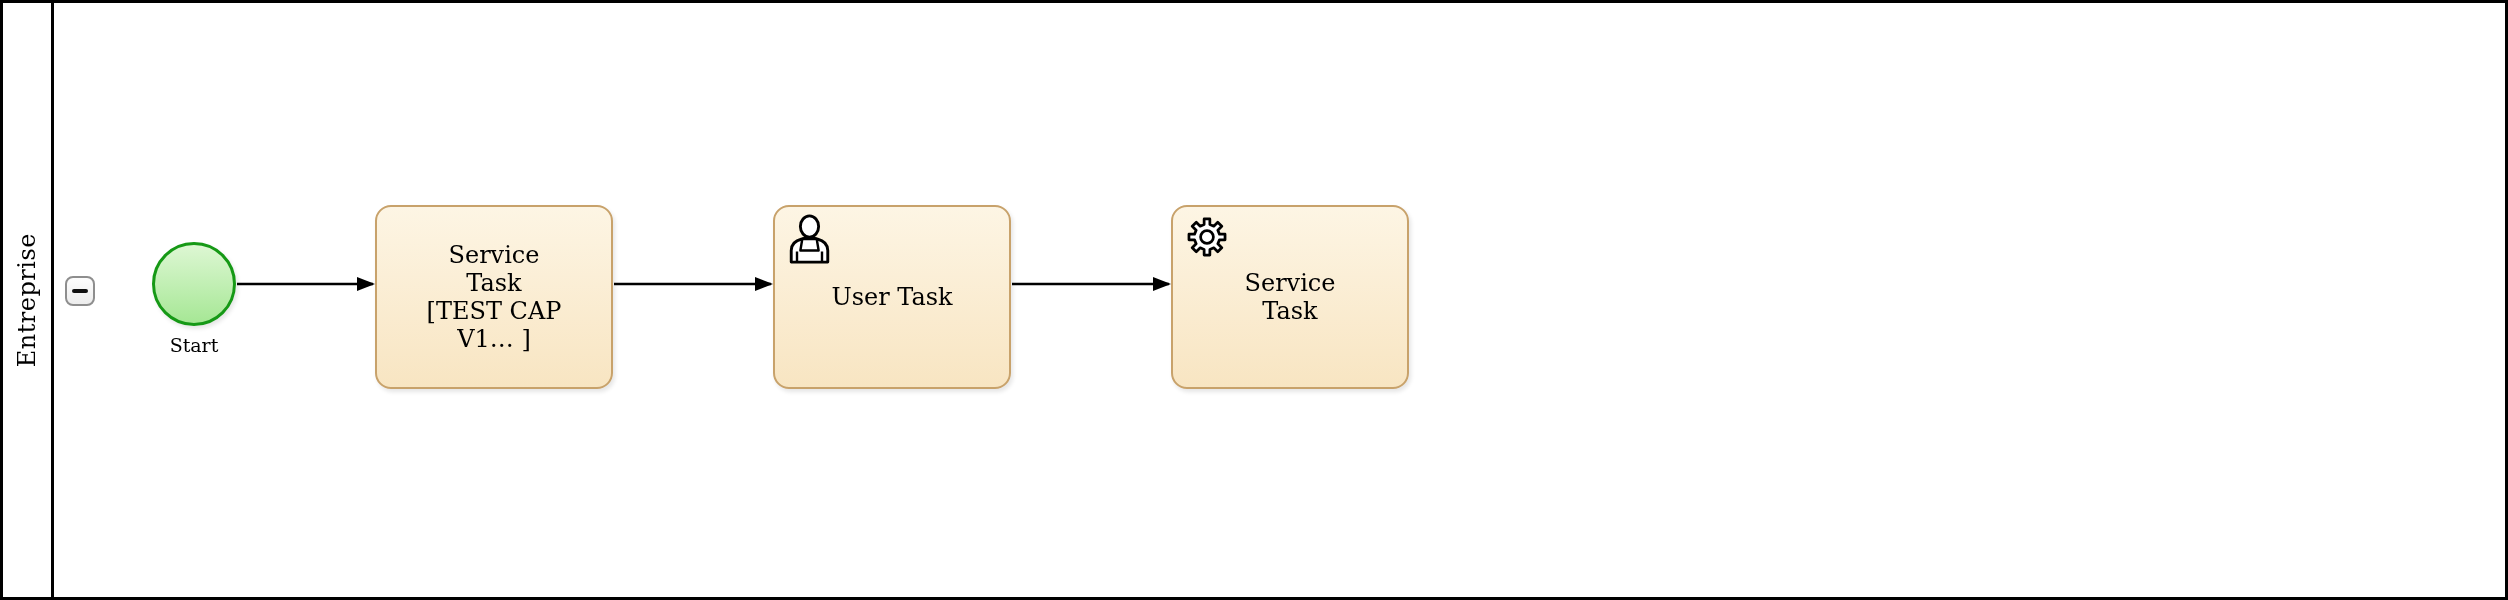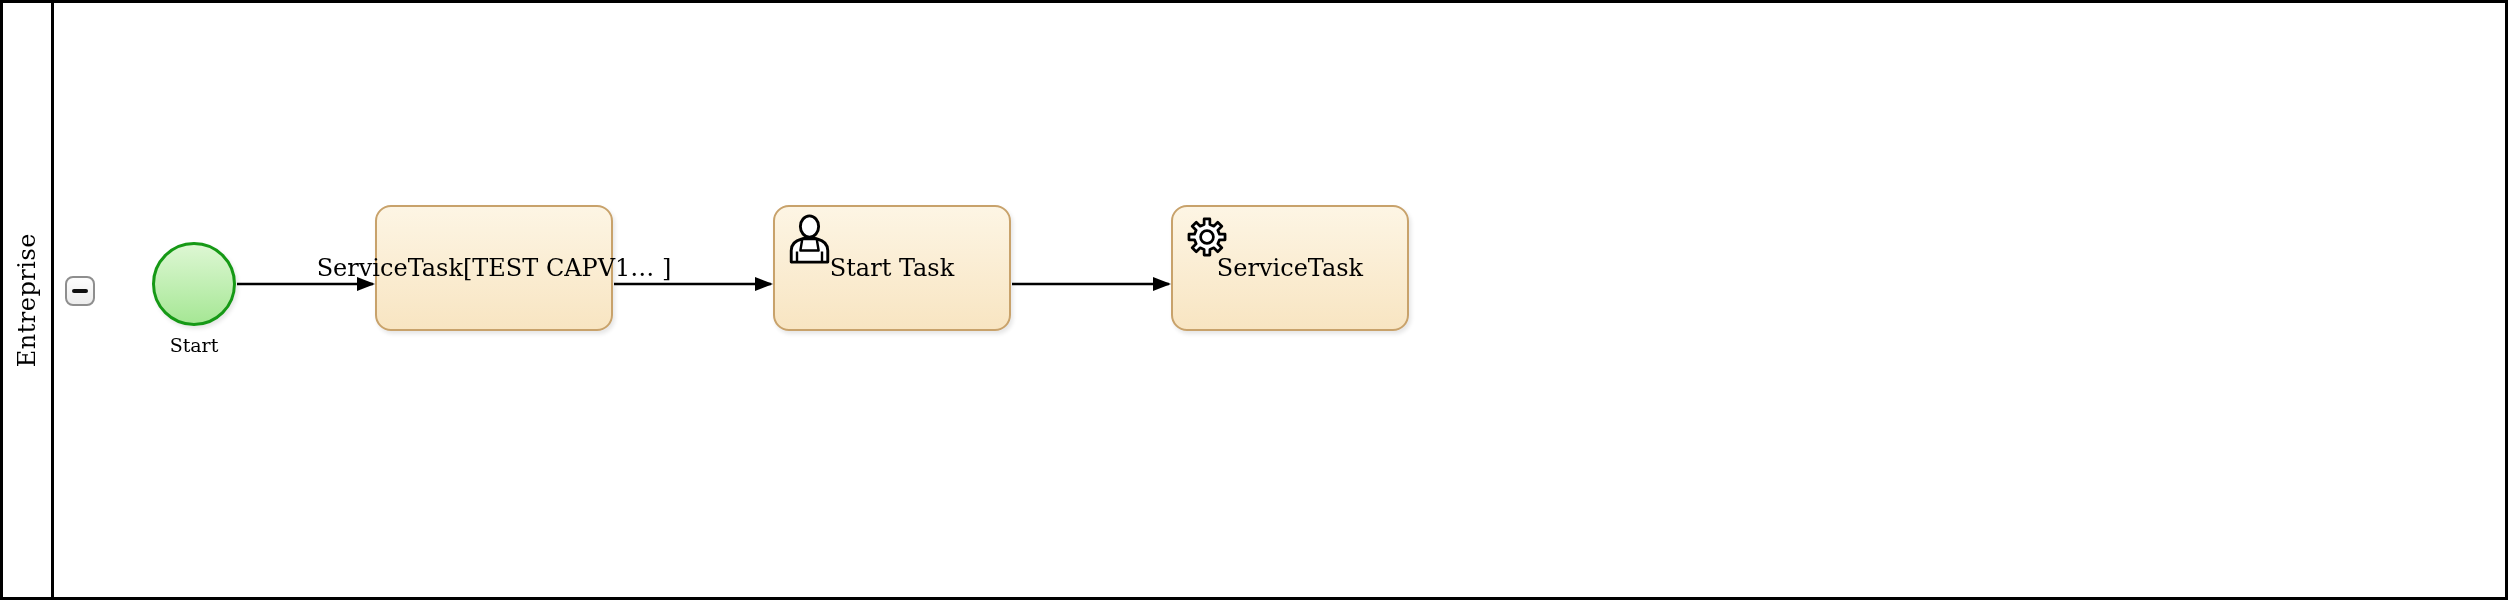--- a/index.html
+++ b/index.html
@@ -80,27 +80,27 @@
     width: 120px;
     text-align: center;
     font-size: 19px;
     z-index: 2;
   }
 
   
   .task {
     position: absolute;
     top: 202px;
-    width: 238px; height: 126px;
+    width: 238px; height: 184px;
     border: 2.5px solid #c8a26b;
     border-radius: 16px;
     background: linear-gradient(180deg, #fdf5e4 0%, #f8e5c2 100%);
     box-shadow: 2px 3px 4px rgba(0,0,0,0.10);
     display: flex;
-    flex-direction: row;
+    flex-direction: column;
     align-items: center;
     justify-content: center;
     z-index: 2;
     cursor: pointer;
   }
   .task .task-line {
     font-size: 24px;
     line-height: 28px;
     text-align: center;
     white-space: nowrap;
@@ -159,21 +159,21 @@
   <div class="task task-2">
     <span class="corner-icon">
       <svg width="45" height="50" viewBox="0 0 46 52" xmlns="http://www.w3.org/2000/svg">
         <path d="M4,50 L4,38 C4,31 9,27.5 15,26 L17.5,25.3 L28.5,25.3 L31,26 C37,27.5 42,31 42,38 L42,50 Z" fill="#ffffff" stroke="#000000" stroke-width="3" stroke-linejoin="round"></path>
         <path d="M15.5,26 L30.5,26 L32.5,38 L13.5,38 Z" fill="#ffffff" stroke="#000000" stroke-width="2.5" stroke-linejoin="round"></path>
         <ellipse cx="23" cy="13" rx="9.5" ry="11" fill="#ffffff" stroke="#000000" stroke-width="3"></ellipse>
         <line x1="10" y1="50" x2="10" y2="39" stroke="#000000" stroke-width="2.5"></line>
         <line x1="36" y1="50" x2="36" y2="39" stroke="#000000" stroke-width="2.5"></line>
       </svg>
     </span>
-    <span class="task-line">Start Task</span>
+    <span class="task-line">User Task</span>
   </div>
 
   <div class="task task-3">
     <span class="corner-icon">
       <svg width="42" height="42" viewBox="-23 -23 46 46" xmlns="http://www.w3.org/2000/svg">
         <path d="M19.75,-3.13 L19.75,3.13 L13.64,3.15 L11.87,7.42 L16.18,11.76 L11.76,16.18 L7.42,11.87 L3.15,13.64 L3.13,19.75 L-3.13,19.75 L-3.15,13.64 L-7.42,11.87 L-11.76,16.18 L-16.18,11.76 L-11.87,7.42 L-13.64,3.15 L-19.75,3.13 L-19.75,-3.13 L-13.64,-3.15 L-11.87,-7.42 L-16.18,-11.76 L-11.76,-16.18 L-7.42,-11.87 L-3.15,-13.64 L-3.13,-19.75 L3.13,-19.75 L3.15,-13.64 L7.42,-11.87 L11.76,-16.18 L16.18,-11.76 L11.87,-7.42 L13.64,-3.15 Z" fill="#ffffff" stroke="#000000" stroke-width="3" stroke-linejoin="round"></path>
         <circle cx="0" cy="0" r="7" fill="#ffffff" stroke="#000000" stroke-width="3"></circle>
       </svg>
     </span>
     <span class="task-line">Service</span>

